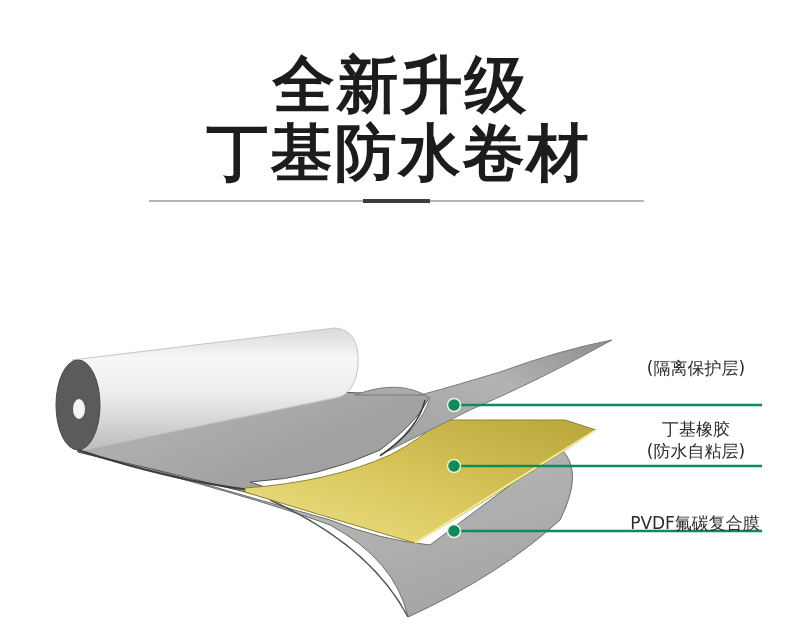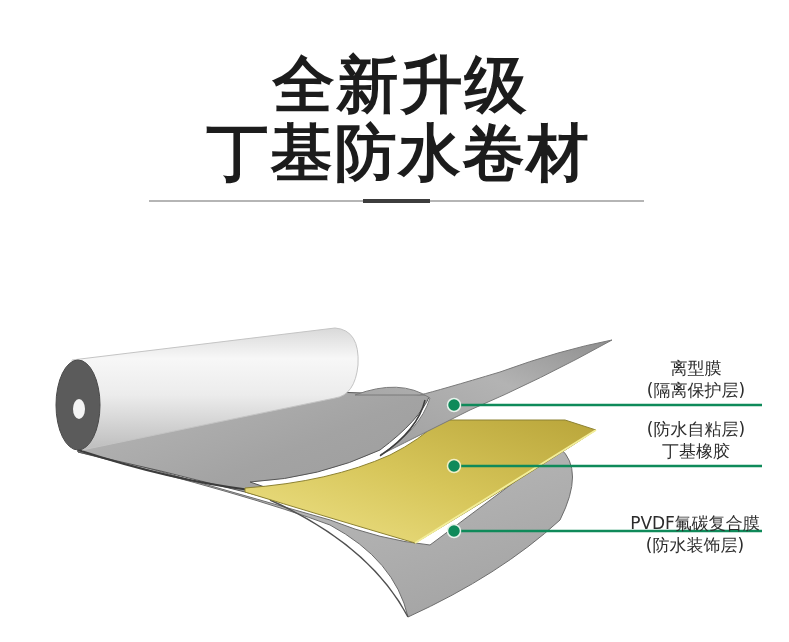--- a/index.html
+++ b/index.html
@@ -149,23 +149,21 @@
     <line x1="454" y1="466" x2="762" y2="466" stroke="#0f8a5a" stroke-width="2.5"></line>
     <circle cx="454" cy="466" r="6.5" fill="#0f8a5a" stroke="#f2f0c8" stroke-width="1.5"></circle>
   </g>
   <g>
     <line x1="454" y1="531" x2="762" y2="531" stroke="#0f8a5a" stroke-width="2.5"></line>
     <circle cx="454" cy="531" r="6.5" fill="#0f8a5a" stroke="#e8f3ec" stroke-width="1.5"></circle>
   </g>
 </svg>
 
 <div class="label label-1">
-  <span>离型膜</span>
   <span>(隔离保护层)</span>
 </div>
 <div class="label label-2">
+  <span>丁基橡胶</span>
   <span>(防水自粘层)</span>
-  <span>丁基橡胶</span>
 </div>
 <div class="label label-3">
   <span>PVDF氟碳复合膜</span>
-  <span>(防水装饰层)</span>
 </div>
 
 </body></html>

